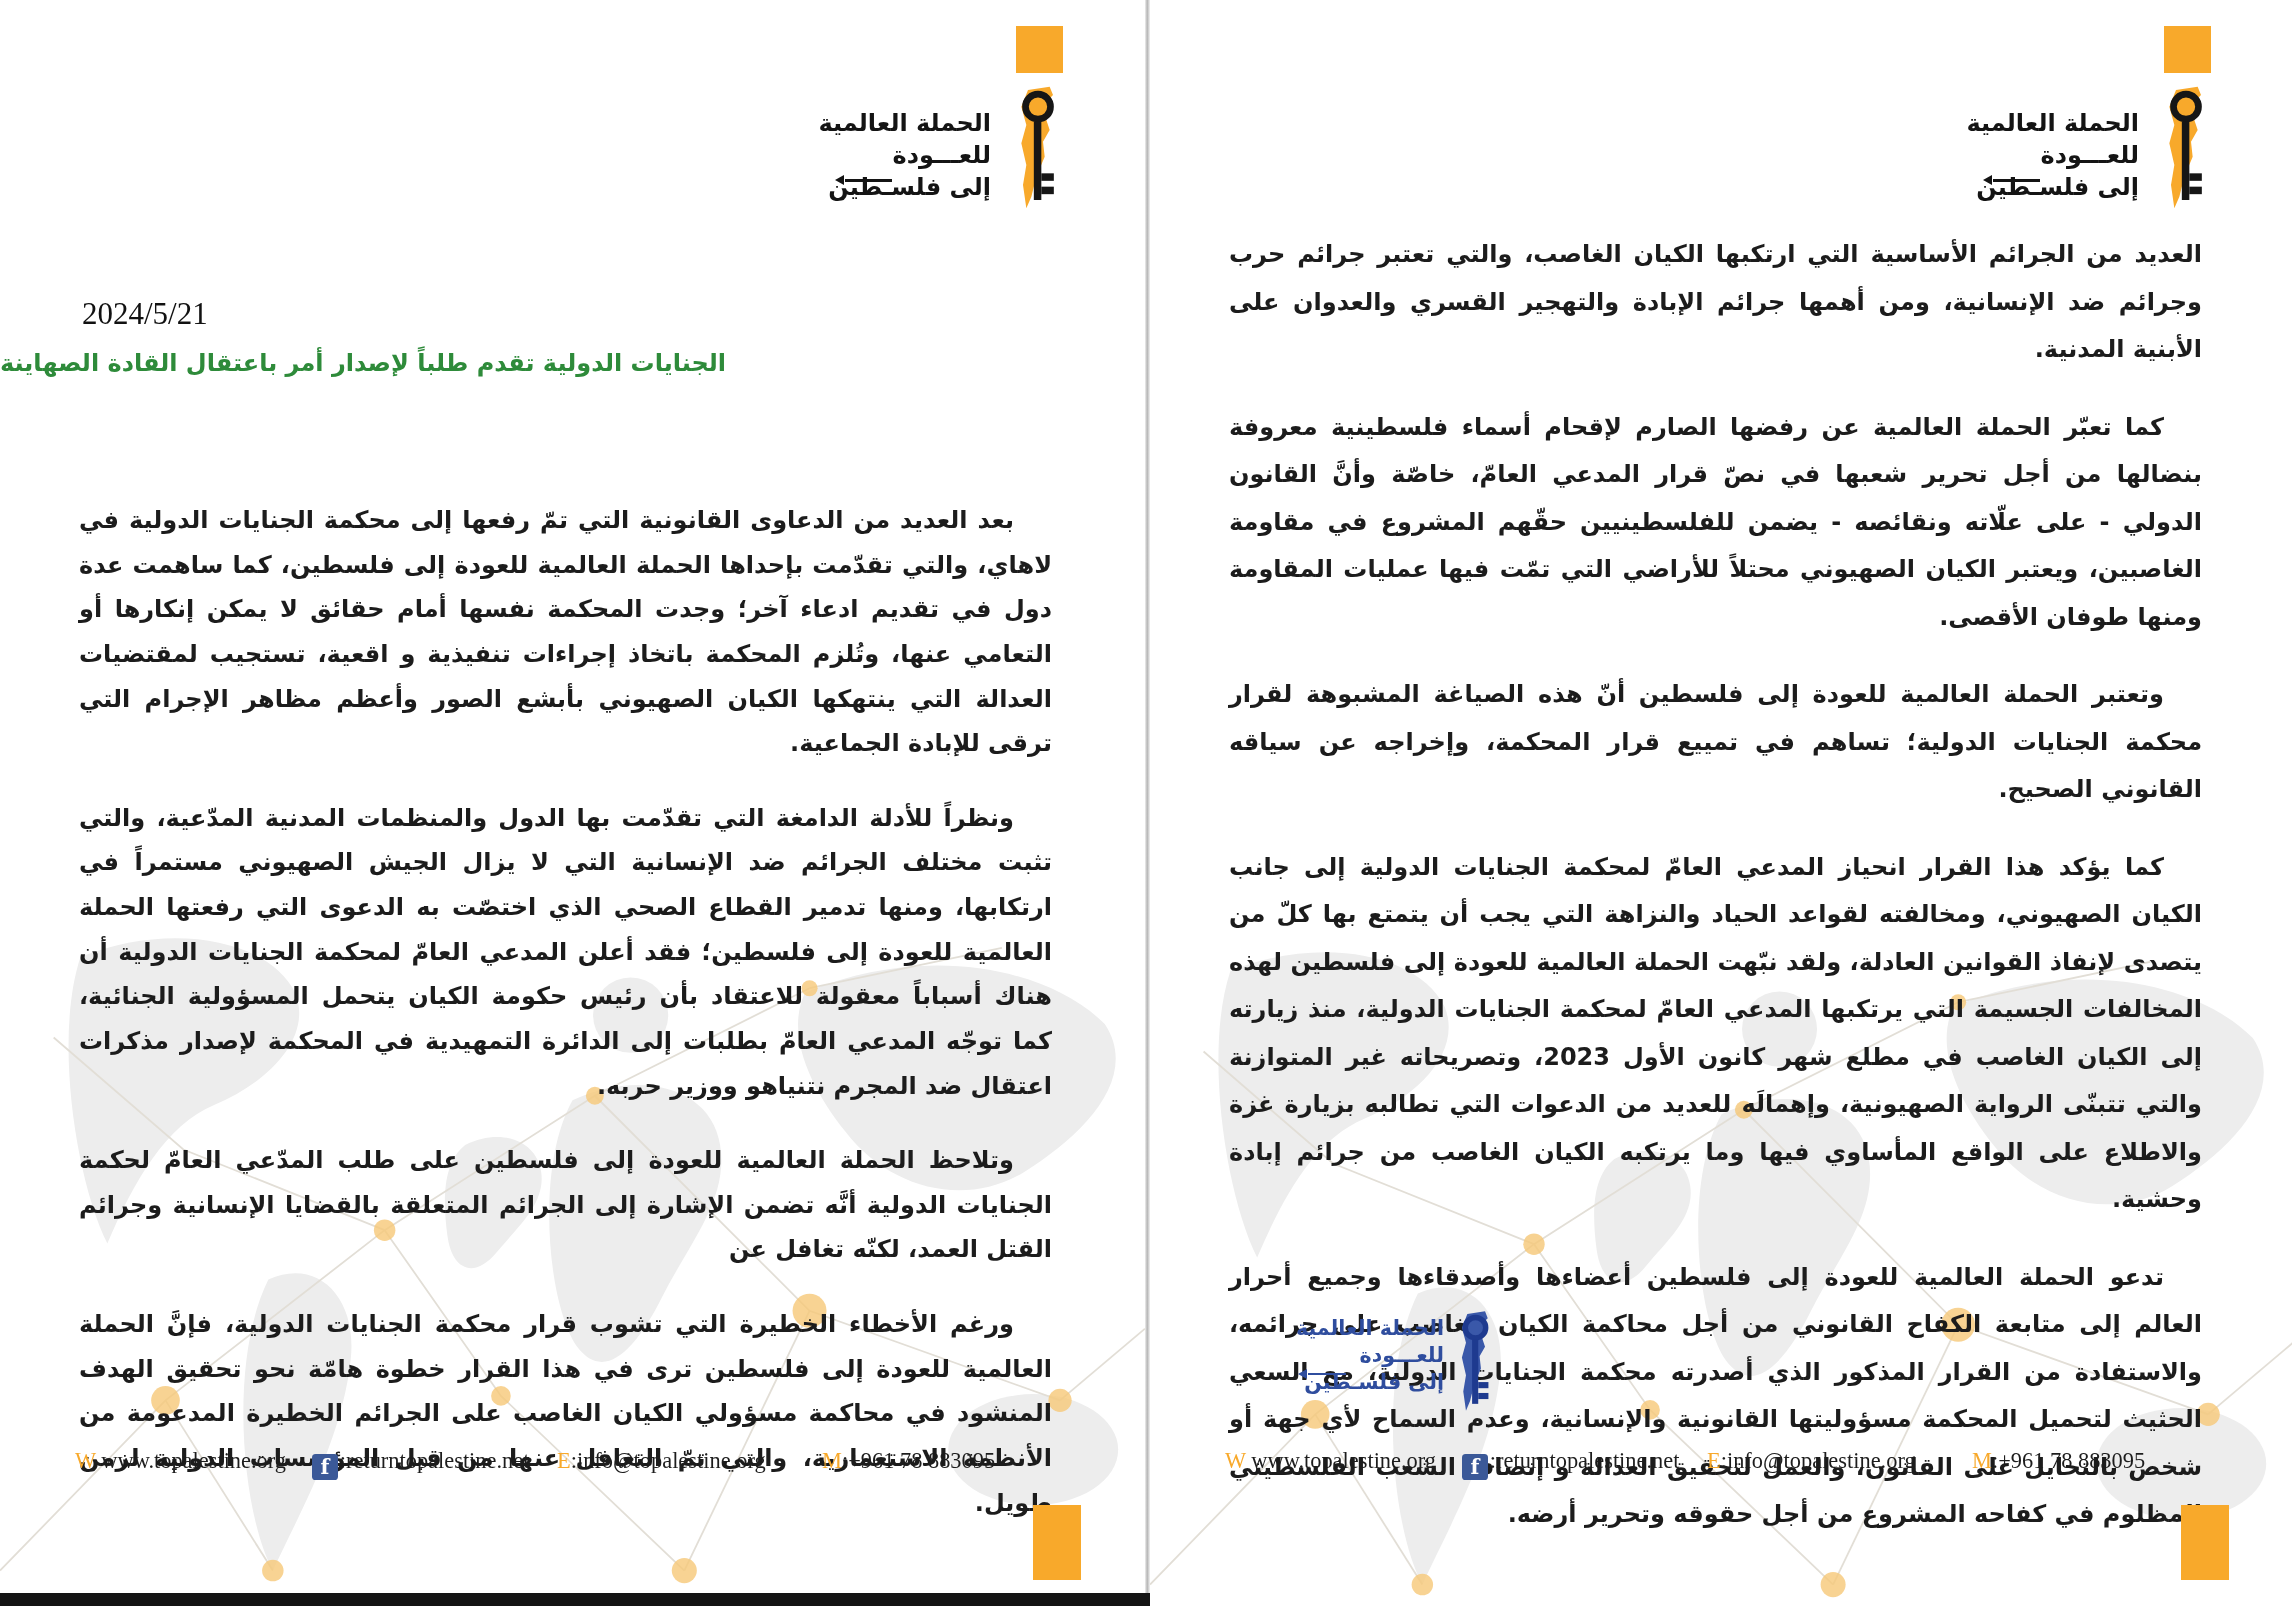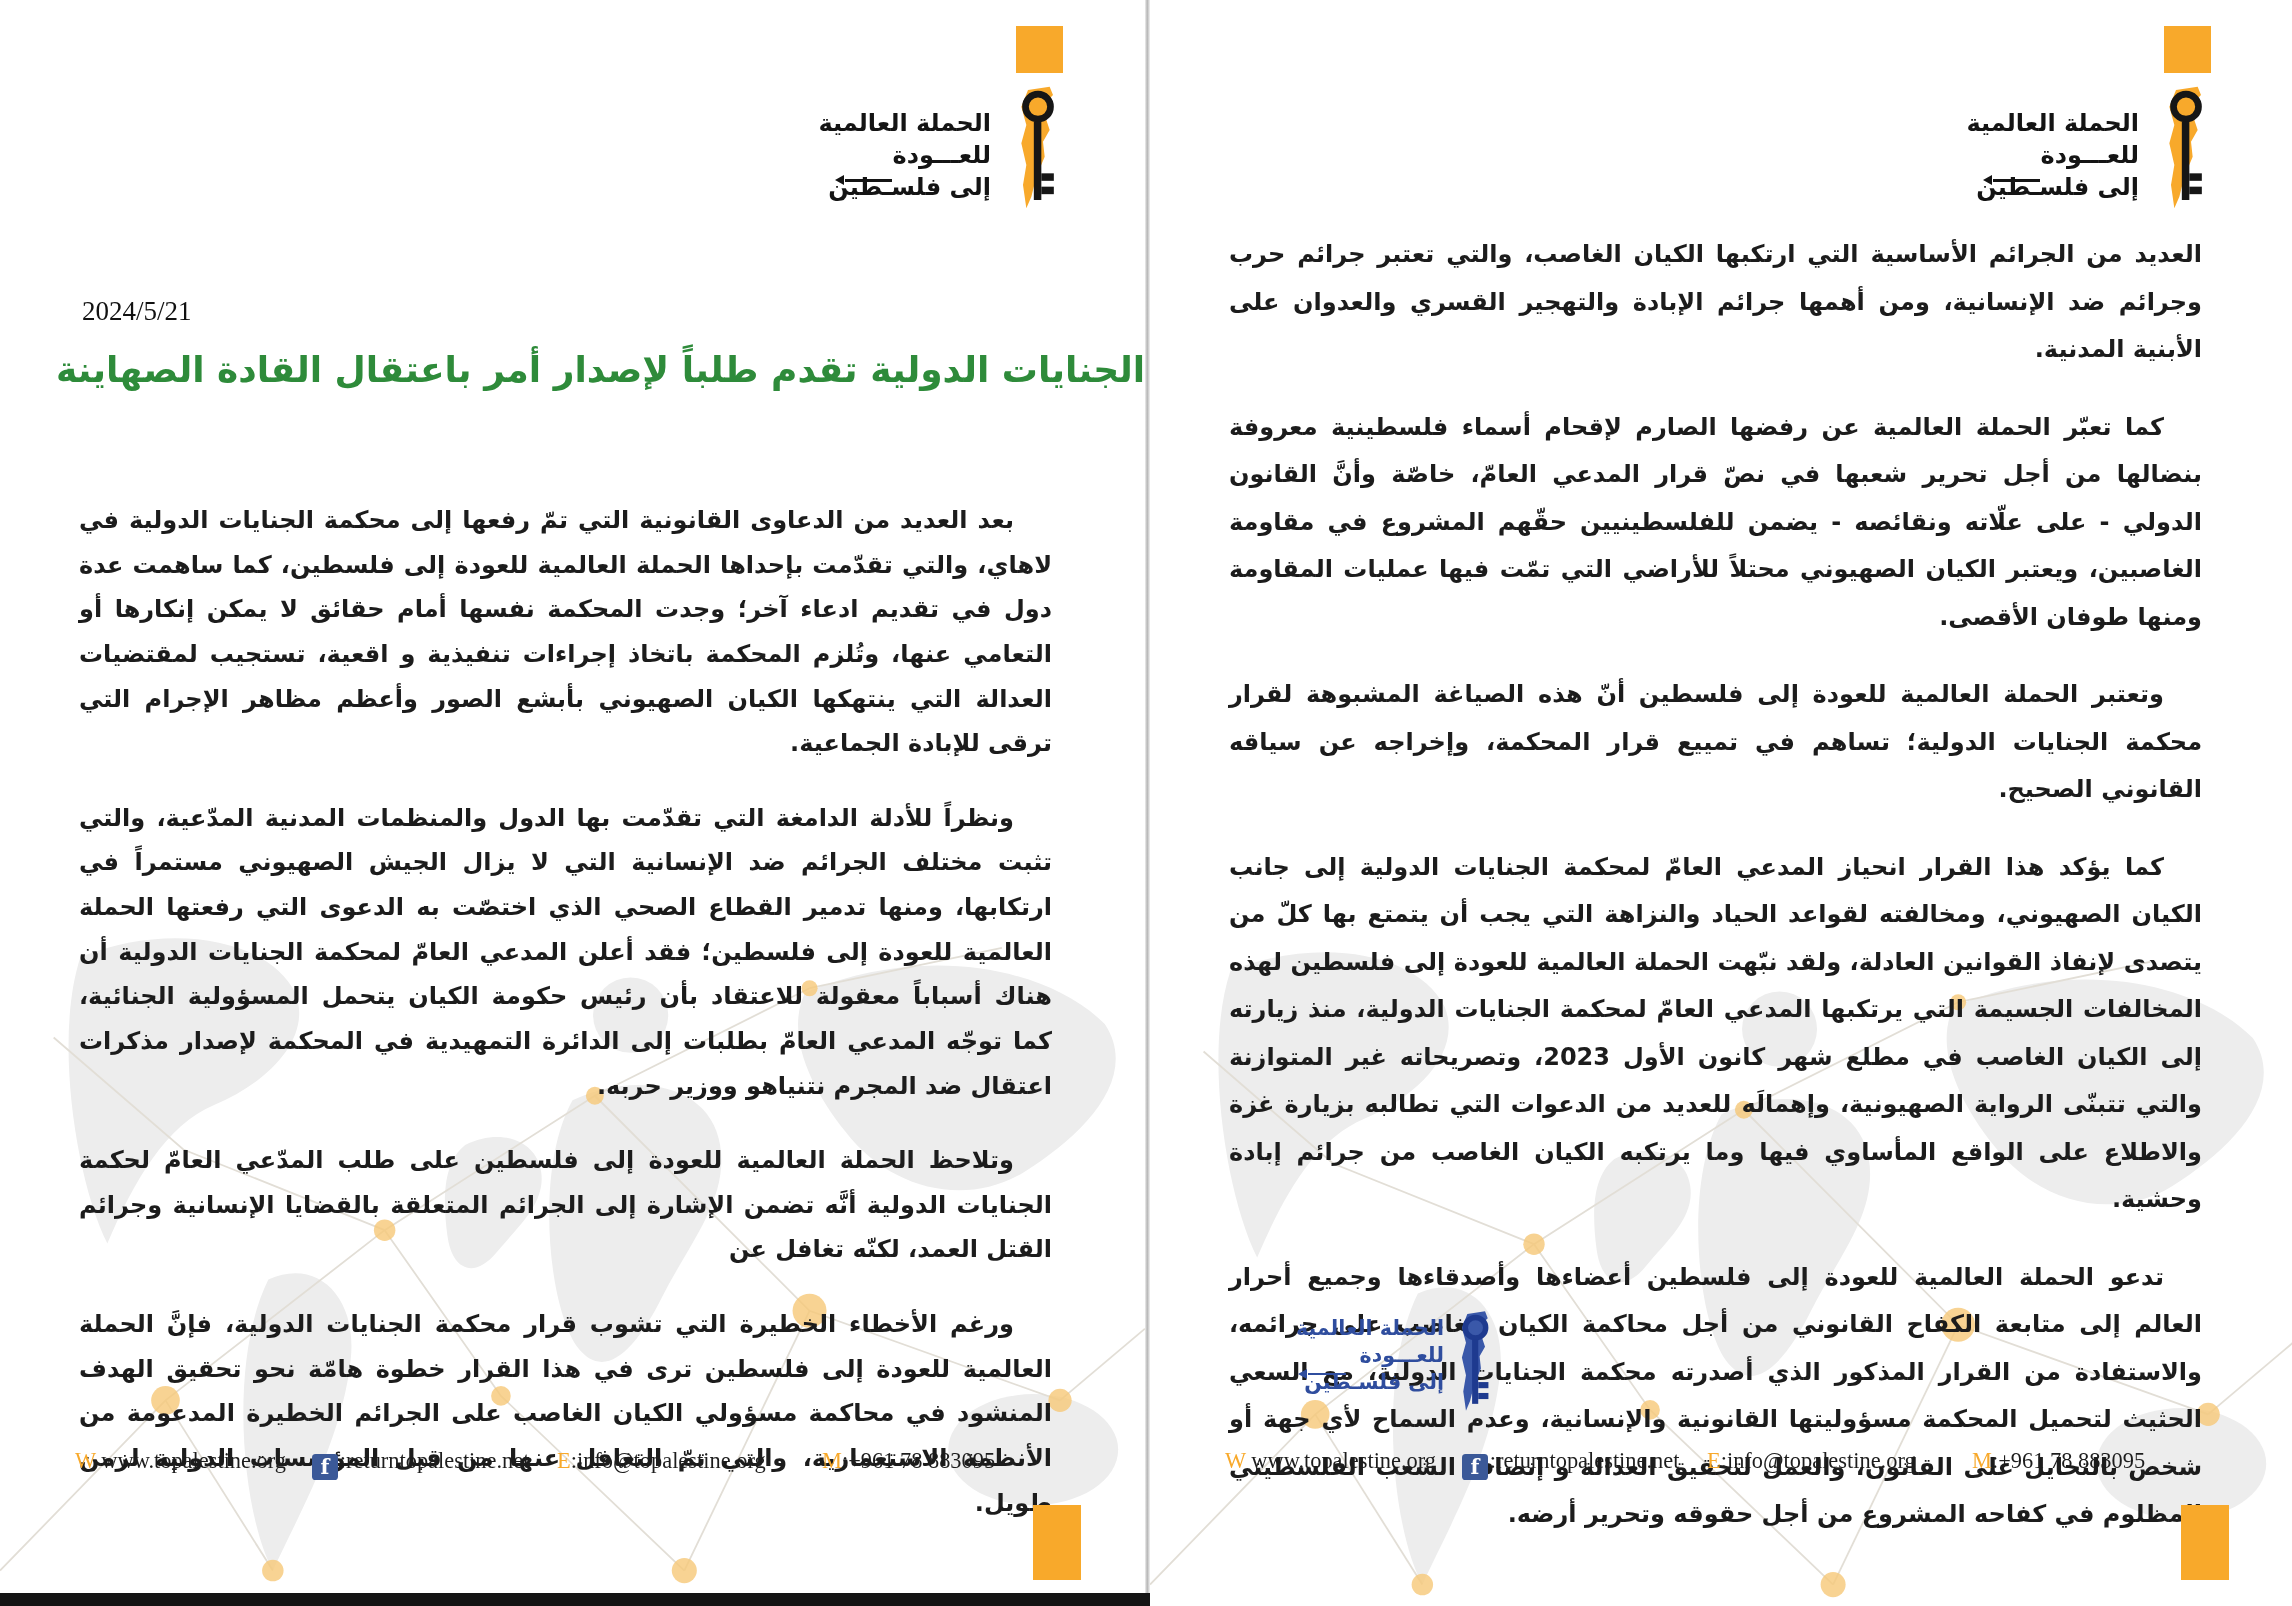--- a/index.html
+++ b/index.html
@@ -26,25 +26,25 @@
   .logo-square{position:absolute;top:2.7px;right:5.4px;width:47px;height:47px;background:var(--orange);}
   .logo-key{position:absolute;top:62px;right:3.6px;width:52px;height:125px;}
   .logo-text{position:absolute;top:84px;right:77px;width:202px;text-align:right;font-weight:bold;
              font-size:24px;line-height:1.34;letter-spacing:-0.9px;color:#141414;direction:rtl;}
   .logo-arrow{position:absolute;top:156px;right:176px;width:47px;height:2.7px;background:currentColor;}
   .logo-arrow::before{content:"";position:absolute;left:-9.9px;top:-4.5px;border:5.4px solid transparent;
              border-right:9.9px solid currentColor;border-left:0;}
 
   .bismillah{position:absolute;top:224px;left:0;width:100%;text-align:center;z-index:1;
              font-family:"DejaVu Serif",serif;font-weight:bold;font-size:28px;color:#1f1f1f;direction:rtl;}
-  .date{position:absolute;left:82px;top:296px;font-family:"Liberation Serif",serif;font-size:27px;
+  .date{position:absolute;left:82px;top:296px;font-family:"Liberation Serif",serif;font-size:31px;
         color:#111;direction:ltr;z-index:1;}
 
-  .title{position:absolute;left:0;width:100%;text-align:right;color:var(--green);font-weight:bold;
-         font-size:36px;z-index:1;direction:rtl;}
+  .title{position:absolute;left:0;width:100%;text-align:left;color:var(--green);font-weight:bold;
+         font-size:24px;z-index:1;direction:rtl;}
   #title1{top:349px;}
   #title2{top:425px;}
 
   .body{position:absolute;left:79px;width:985px;direction:rtl;text-align:justify;z-index:1;
         font-size:24px;font-weight:bold;color:var(--ink);}
   .body p{margin:0 12px 30px 0;text-indent:38px;}
   #body1{top:498px;line-height:1.86;}
   #body2{top:231px;line-height:1.98;}
   .body p.noindent{text-indent:0;}
 

